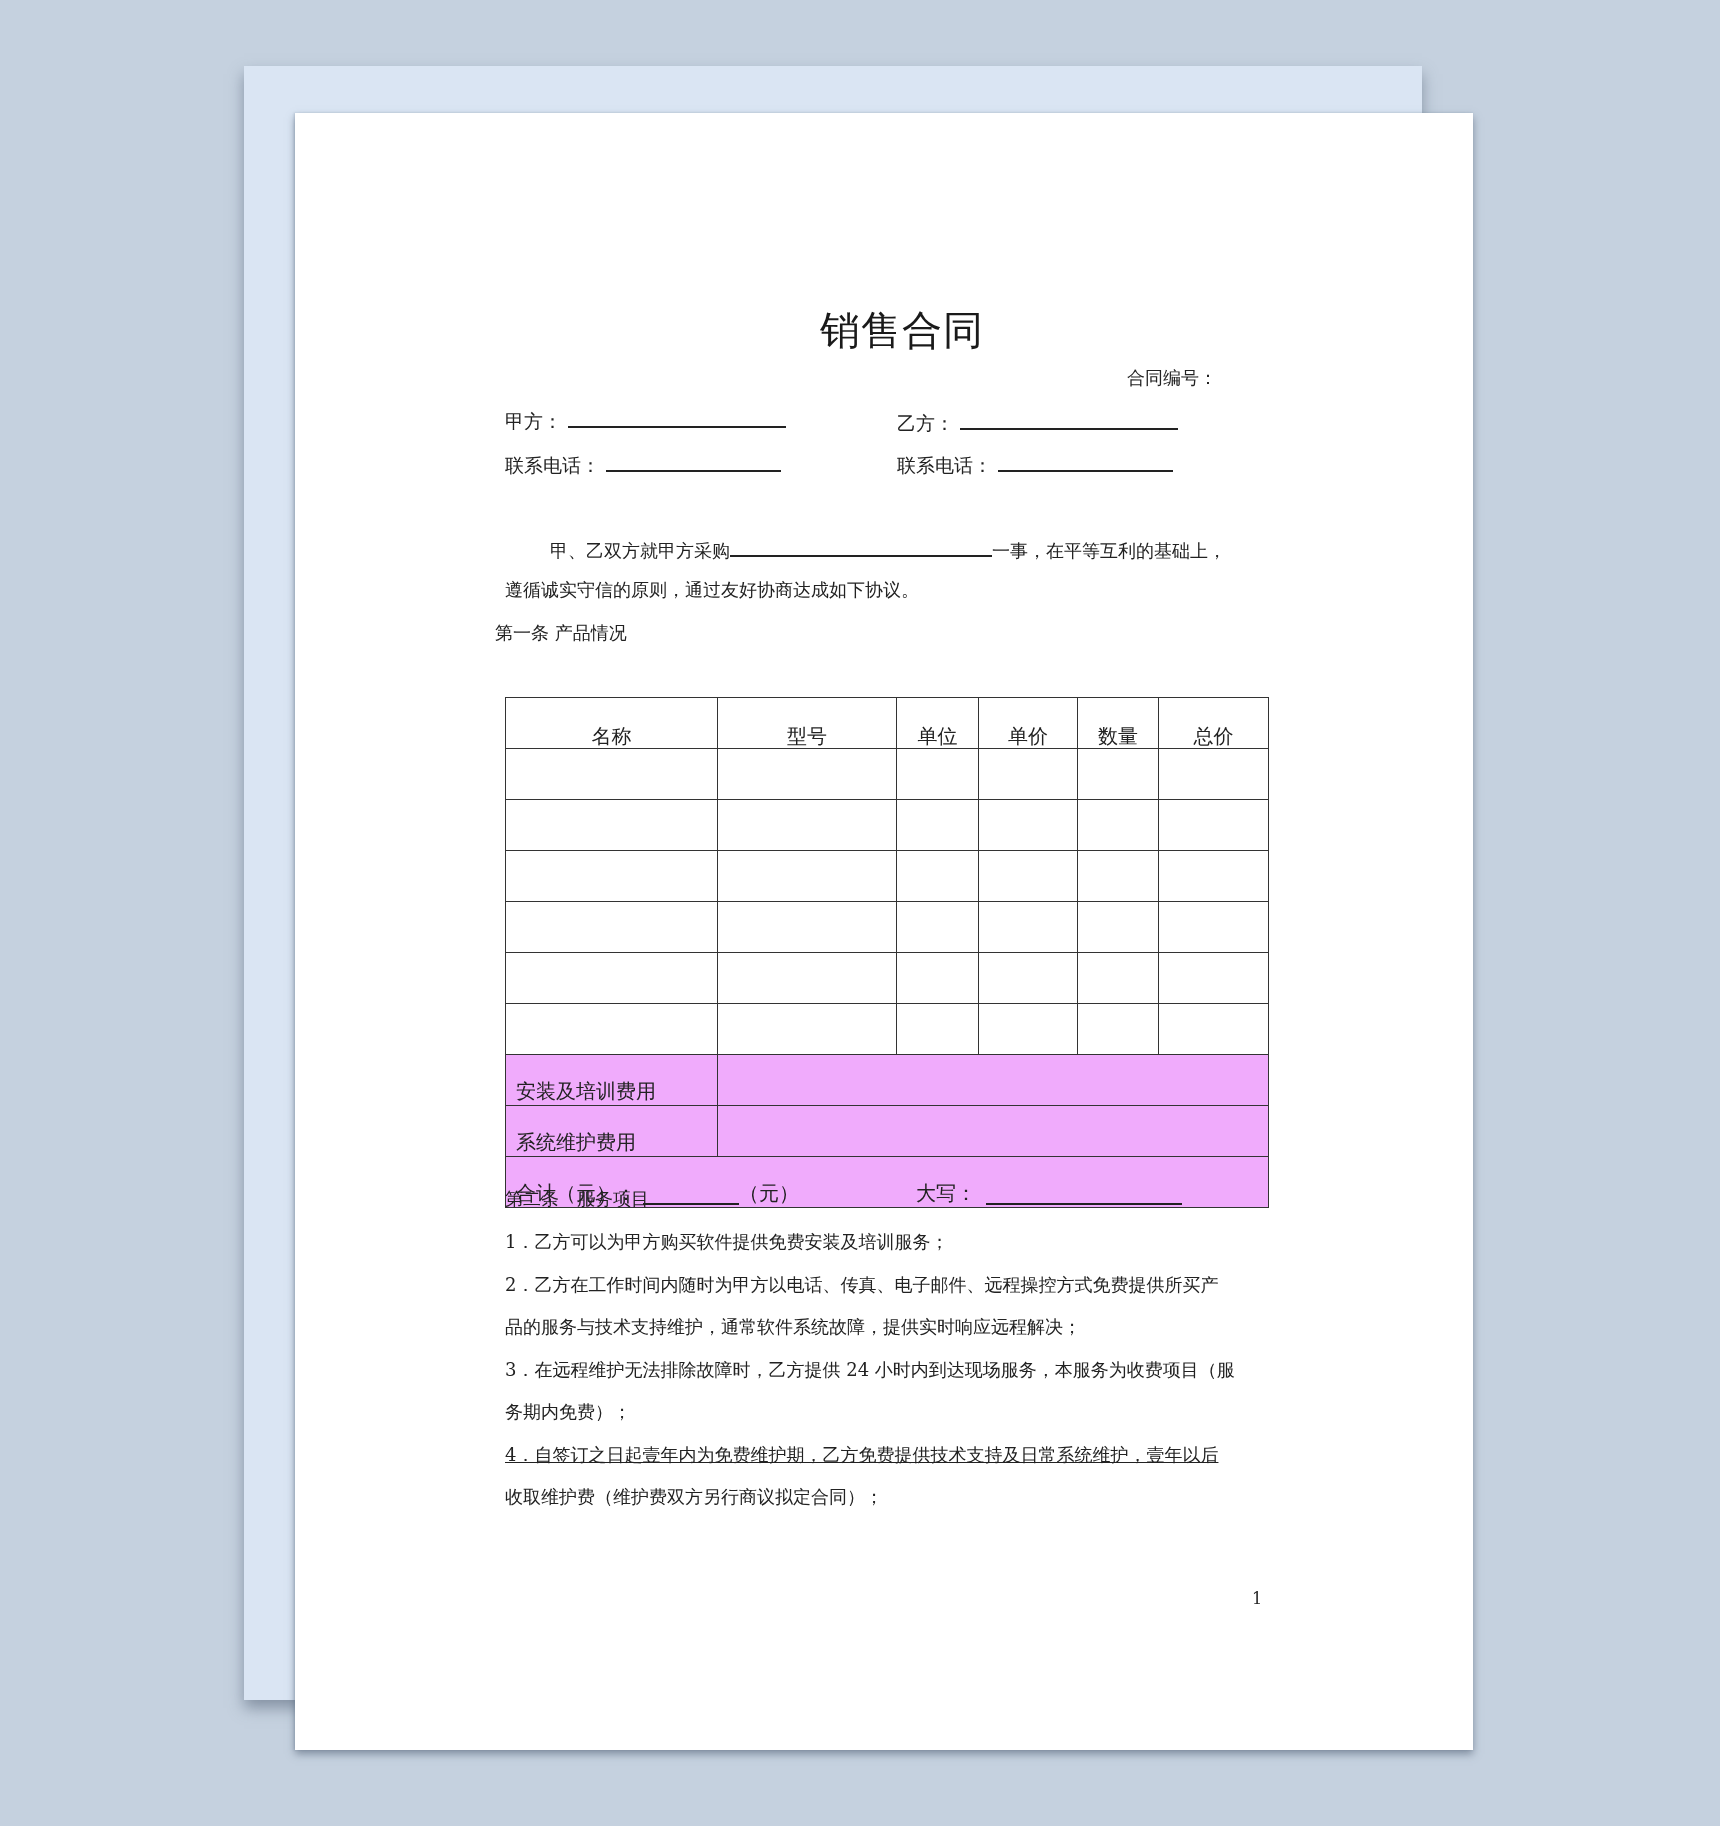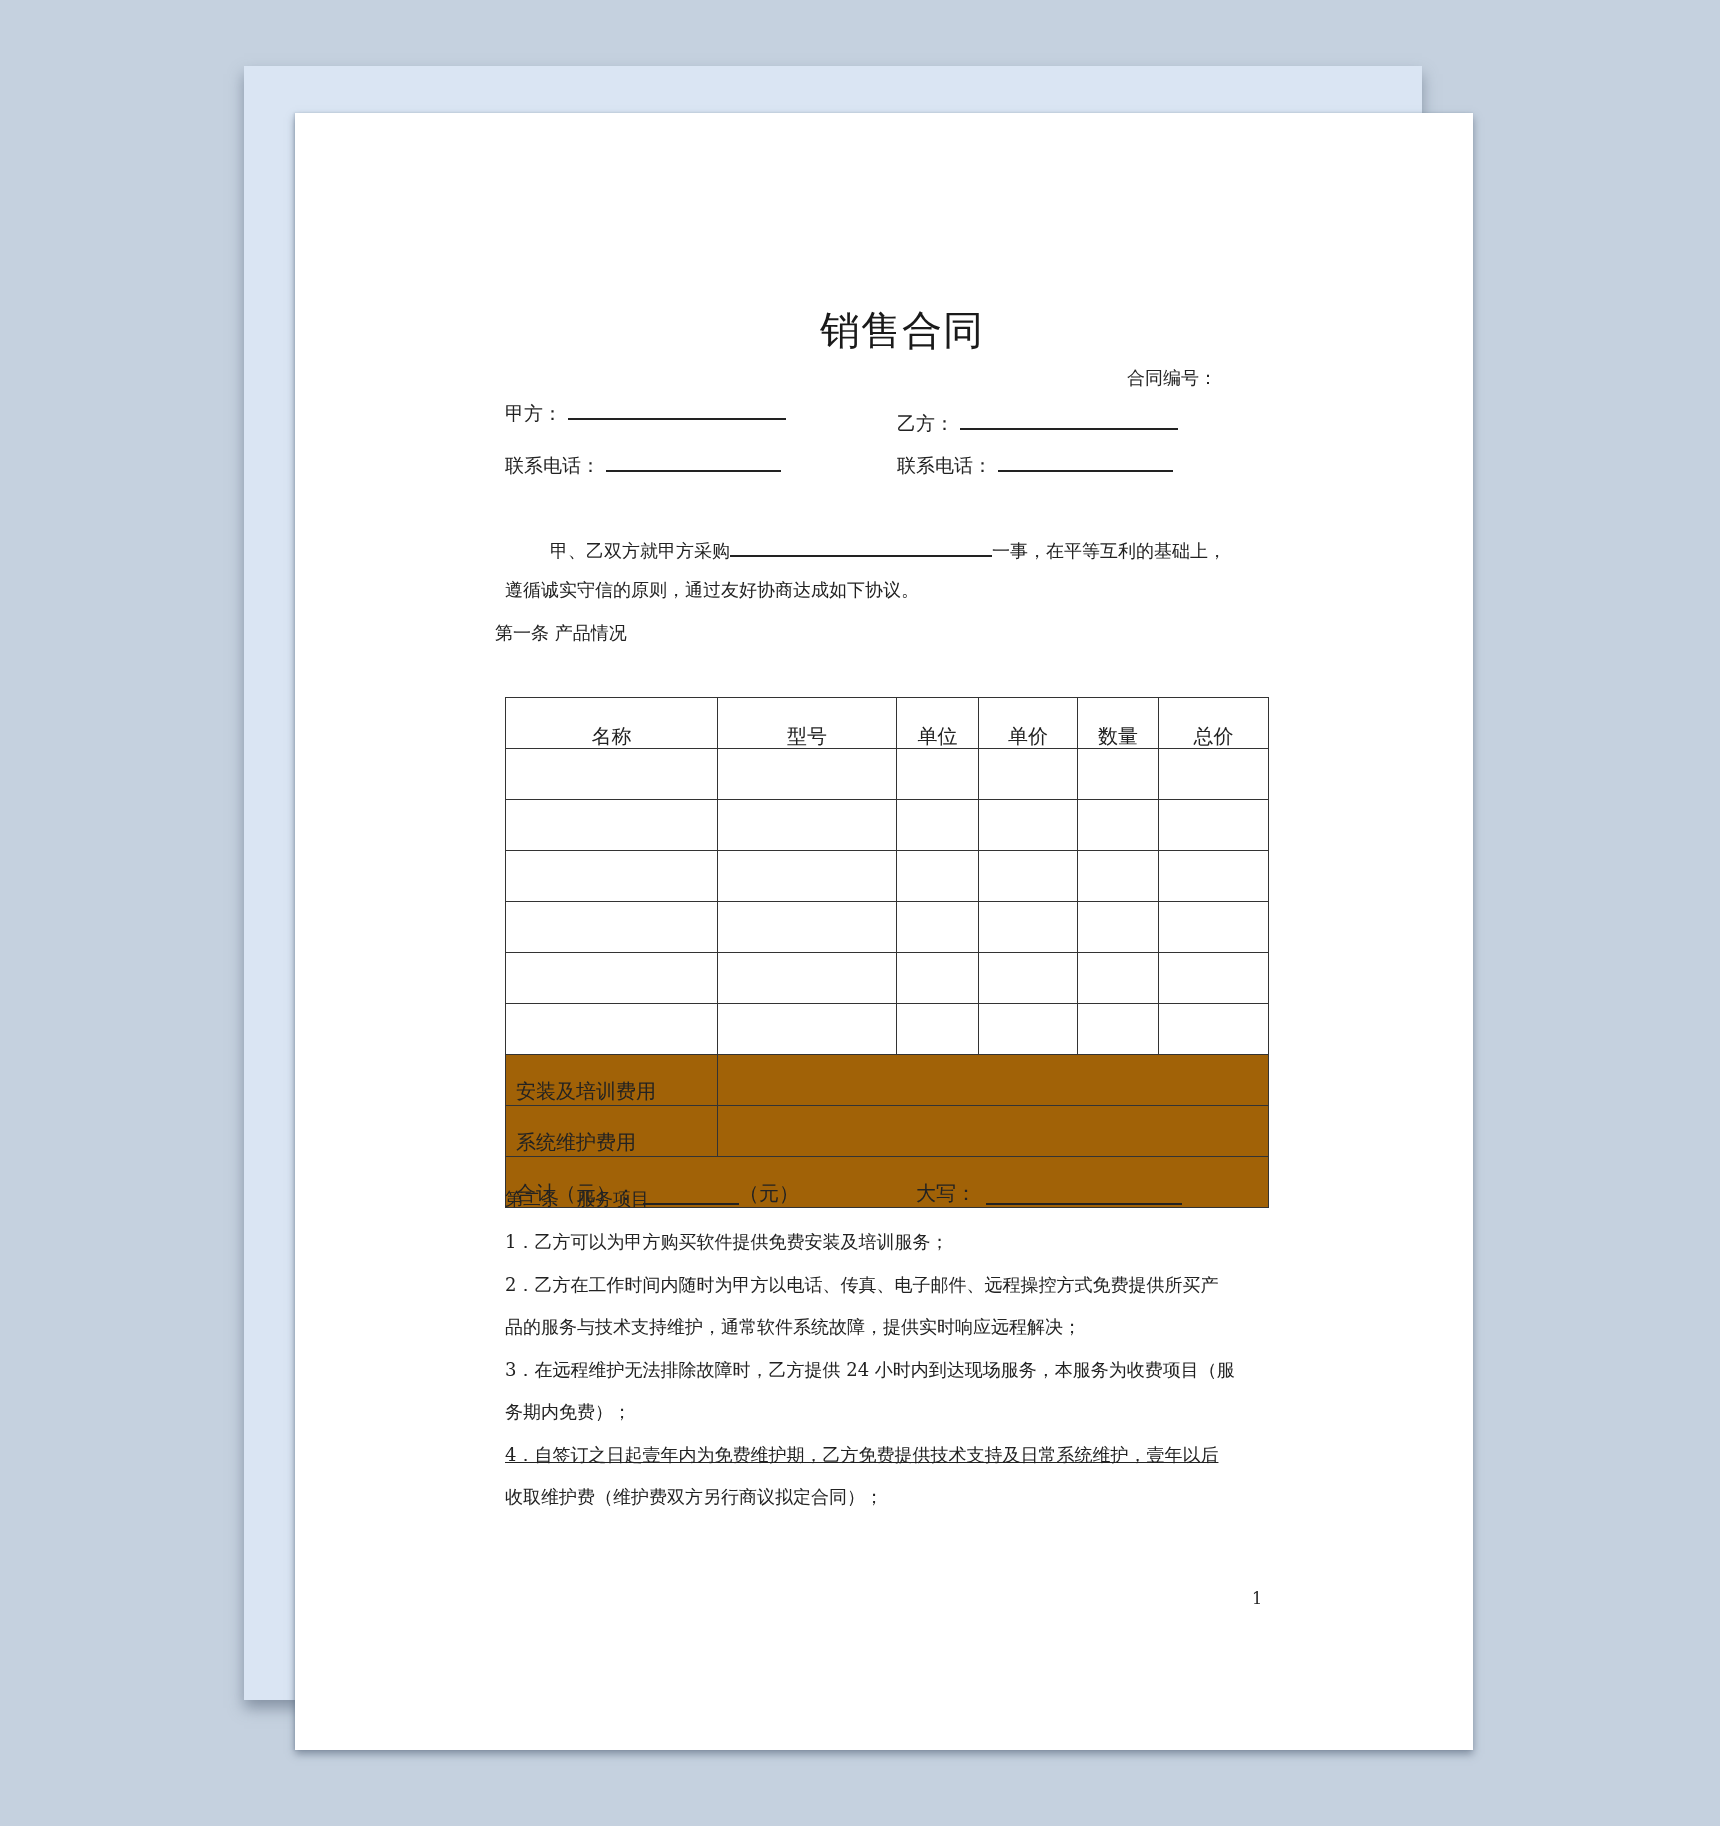--- a/index.html
+++ b/index.html
@@ -40,40 +40,40 @@
     font-size: 20px;
     margin-top: 44px;
   }
   table.products td {
     border: 1.5px solid #333;
     height: 50px; padding: 0;
     vertical-align: bottom;
     text-align: center;
   }
   table.products tr.head td { padding-bottom: 0; line-height: 24px; }
-  table.products tr.gray td { background: #a16207; }
+  table.products tr.gray td { background: #f0abfc; }
   table.products td.fee-label { text-align: left; padding-left: 10px; padding-bottom: 0; }
   .total-cell { text-align: left !important; padding-left: 10px !important; }
   .total-inner { position: relative; height: 50px; }
   .total-inner span { position: absolute; bottom: 0; }
   .page-num { left: 957px; top: 1476px; font-size: 16px; }
   .list-item { font-size: 18px; }
 </style>
 </head>
 <body>
 
 <div class="back-page"></div>
 
 <div class="front-page">
 
   <div class="abs title">销售合同</div>
 
   <div class="abs contract-no">合同编号：</div>
 
-  <div class="abs field-label" style="left:210px; top:285px;">
+  <div class="abs field-label" style="left:210px; top:293px;">
     <span>甲方：</span><span class="blank" style="width:218px; margin-left:6px;"></span>
   </div>
   <div class="abs field-label" style="left:602px; top:295px;">
     <span>乙方：</span><span class="blank" style="width:218px; margin-left:6px;"></span>
   </div>
   <div class="abs field-label" style="left:210px; top:337px;">
     <span>联系电话：</span><span class="blank" style="width:175px; margin-left:6px;"></span>
   </div>
   <div class="abs field-label" style="left:602px; top:337px;">
     <span>联系电话：</span><span class="blank" style="width:175px; margin-left:6px;"></span>

